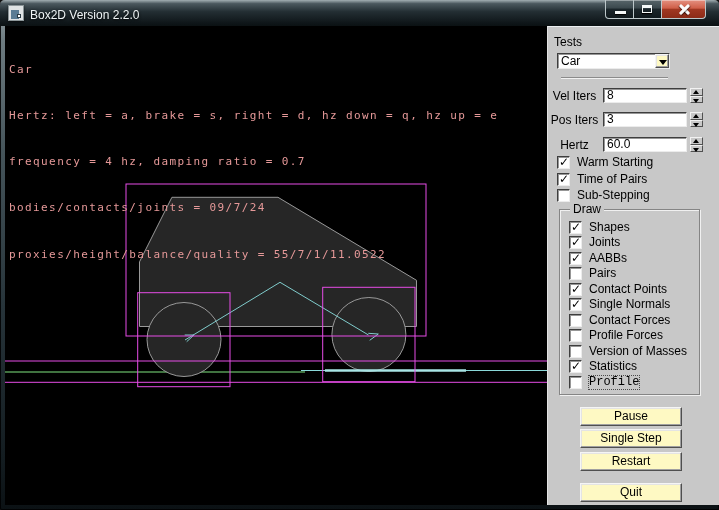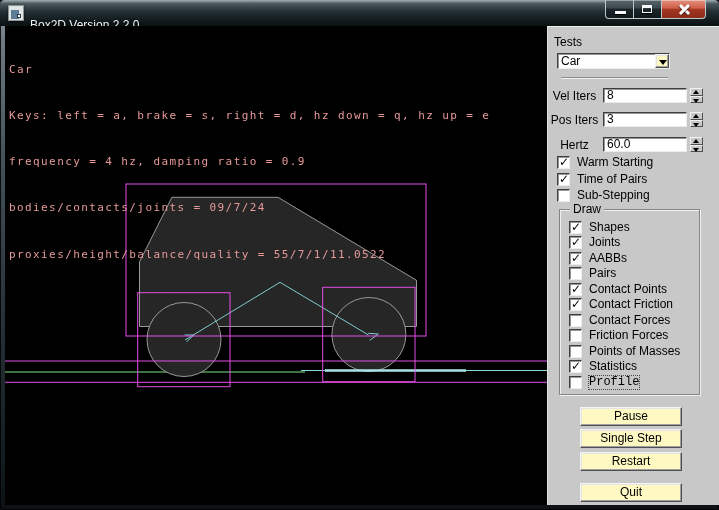--- a/index.html
+++ b/index.html
@@ -5,21 +5,21 @@
   html,body{margin:0;padding:0;width:719px;height:510px;overflow:hidden;background:#111;
     font-family:"Liberation Sans",sans-serif;}
   *{box-sizing:border-box;}
 
   
   .window{position:absolute;inset:0;border-radius:5px 5px 2px 2px;overflow:hidden;
     background:linear-gradient(180deg,#9ba7ab 0%,#6d7b80 8%,#45545a 30%,#27343a 60%,#131c20 90%,#0b1114 100%);
     box-shadow:inset 0 0 0 1px rgba(0,0,0,.85), inset 0 1px 0 rgba(255,255,255,.35);}
   .titlebar{position:absolute;top:0;left:0;right:0;height:26px;
     background:linear-gradient(180deg,#a2aeb2 0%,#4b585e 14%,#232e33 45%,#0f1619 88%,#0b1113 100%);}
-  .title-text{position:absolute;left:30px;top:18px;font-size:12px;color:#eef3f4;
+  .title-text{position:absolute;left:30px;top:8px;font-size:12px;color:#eef3f4;
     text-shadow:0 1px 3px #000;}
   .app-icon{position:absolute;left:8px;top:5px;width:16px;height:16px;background:#dfe3e4;
     border:1px solid #8b9598;box-shadow:0 1px 2px rgba(0,0,0,.6);}
   .app-icon .inner{position:absolute;left:2px;top:4px;width:8px;height:9px;background:#5b7c94;}
   .app-icon .dot{position:absolute;right:2px;bottom:2px;width:4px;height:4px;background:#2b3b44;}
   .app-icon .dot i{position:absolute;left:1px;top:1px;width:2px;height:2px;background:#fff;}
 
   .caption-group{position:absolute;top:0;right:13px;height:19px;display:flex;}
   .cap-btn{height:19px;border:1px solid #bcc7ca;border-top:none;position:relative;
     box-shadow:inset 0 1px 0 rgba(255,255,255,.4);cursor:pointer;}
@@ -139,22 +139,22 @@
         <polyline points="363.3,307.3 373.3,308 364.7,314.3" fill="none" stroke="#80cccc" stroke-width="1"></polyline>
 
         <line x1="0" y1="335" x2="542" y2="335" stroke="#e64de6" stroke-width="1"></line>
         <line x1="0" y1="356.3" x2="542" y2="356.3" stroke="#e64de6" stroke-width="1"></line>
         <rect x="121" y="158" width="300" height="152" fill="none" stroke="#e64de6" stroke-width="1"></rect>
         <rect x="132.7" y="266.7" width="92.3" height="94" fill="none" stroke="#e64de6" stroke-width="1"></rect>
         <rect x="317.7" y="261.3" width="92.3" height="94.4" fill="none" stroke="#e64de6" stroke-width="1"></rect>
       </svg>
       <div class="stats">
         <div>Car</div>
-        <div>Keys: left = a, brake = s, right = d, hz down = q, hz up = e</div>
-        <div>frequency = 4 hz, damping ratio = 0.9</div>
+        <div>Hertz: left = a, brake = s, right = d, hz down = q, hz up = e</div>
+        <div>frequency = 4 hz, damping ratio = 0.7</div>
         <div>bodies/contacts/joints = 09/7/24</div>
         <div>proxies/height/balance/quality = 55/7/1/11.0522</div>
       </div>
     </div>
 
     <div class="panel">
       <div class="abs lbl-tests">Tests</div>
       <div class="abs sunken combo">
         <span class="val">Car</span>
         <span class="combo-btn raised"></span>
@@ -228,33 +228,33 @@
       <div class="cbrow indent checked" style="top:256px">
         <span class="cb">
             <span class="check">✓</span>
           </span>
         <span class="cblabel">Contact Points</span>
       </div>
       <div class="cbrow indent checked" style="top:271px">
         <span class="cb">
             <span class="check">✓</span>
           </span>
-        <span class="cblabel">Contact Friction</span>
+        <span class="cblabel">Single Normals</span>
       </div>
       <div class="cbrow indent" style="top:287px">
         <span class="cb"></span>
         <span class="cblabel">Contact Forces</span>
       </div>
       <div class="cbrow indent" style="top:302px">
         <span class="cb"></span>
-        <span class="cblabel">Friction Forces</span>
+        <span class="cblabel">Profile Forces</span>
       </div>
       <div class="cbrow indent" style="top:318px">
         <span class="cb"></span>
-        <span class="cblabel">Points of Masses</span>
+        <span class="cblabel">Version of Masses</span>
       </div>
       <div class="cbrow indent checked" style="top:333px">
         <span class="cb">
             <span class="check">✓</span>
           </span>
         <span class="cblabel">Statistics</span>
       </div>
       <div class="cbrow indent focused" style="top:349px">
         <span class="cb"></span>
         <span class="cblabel">Profile</span>

